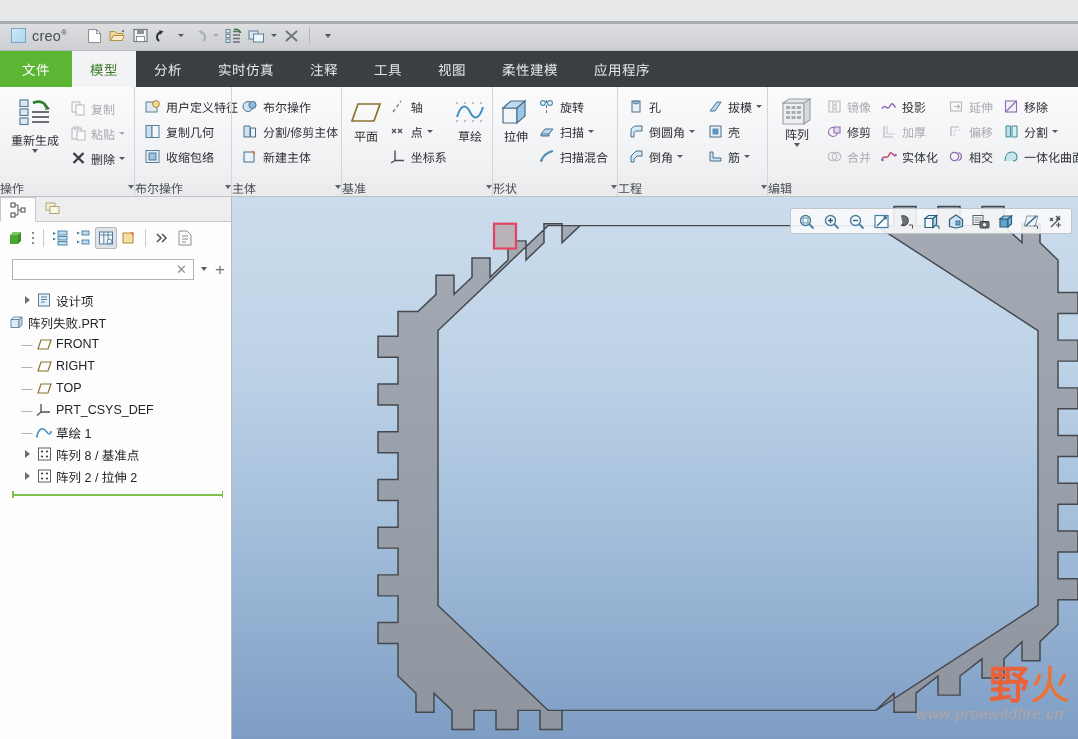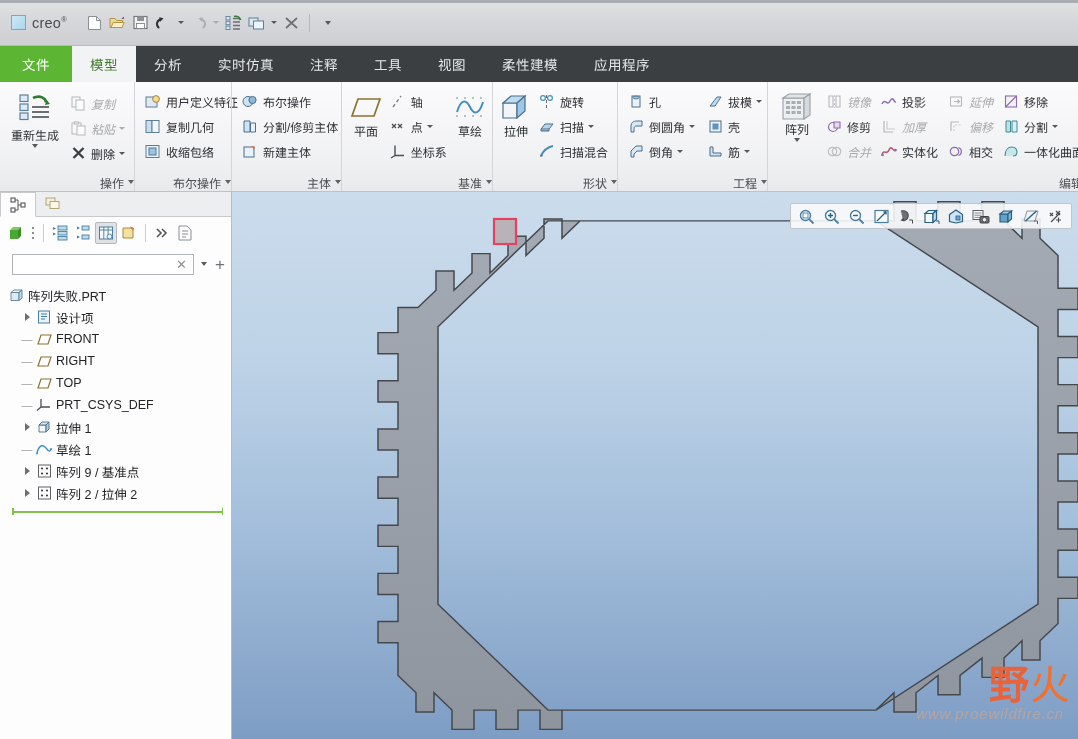--- a/index.html
+++ b/index.html
@@ -8,25 +8,26 @@
     width: 1078px; height: 739px;
     overflow: hidden;
     font-family: "Liberation Sans", "DejaVu Sans", sans-serif;
     background: #e7e8ea;
     -webkit-font-smoothing: antialiased;
   }
   #app { position: relative; width: 1078px; height: 739px; display: flex; flex-direction: column; }
 
   
   .titlebar {
-    height: 46px; min-height: 30px;
+    height: 30px; min-height: 30px;
     background: linear-gradient(to bottom,#dfe1e3 0%,#d4d6d9 55%,#cdcfd2 100%);
     border-bottom: 1px solid #b9bbbe;
     display: flex; align-items: center;
     position: relative;
+    margin-top: 21px;
   }
   .tb-topline { position:absolute; left:0; right:0; top:0; height:3px; background:#a8abaf; }
   .creo-logo { display:flex; align-items:center; gap:6px; padding-left:11px; }
   .creo-cube {
     width:15px; height:15px;
     background: linear-gradient(135deg,#cfe9f5 0%,#a9d6ec 100%);
     border:1px solid #7aa8c0;
   }
   .creo-word { font-size:14.5px; color:#4a4d52; letter-spacing:0.2px; }
   .creo-word sup { font-size:8px; vertical-align: super; }
@@ -63,42 +64,42 @@
   .ribbon {
     height:110px; min-height:110px;
     background: linear-gradient(to bottom,#fbfbfc 0%,#f0f1f3 72%,#e9eaec 100%);
     border-bottom:1px solid #bfc1c4;
     display:flex; align-items:stretch; position:relative;
   }
   .rgroup { display:flex; flex-direction:column; position:relative; padding:3px 0 0 0; }
   .rgroup + .rgroup { border-left:1px solid #d3d5d8; }
   .rg-body { flex:1; display:flex; align-items:flex-start; padding:2px 5px 0 6px; gap:2px; }
   .rg-title {
-    height:18px; display:flex; align-items:center; justify-content:flex-end;
+    height:18px; display:flex; align-items:center; justify-content:space-between;
     font-size:12px; color:#4a4d52; gap:4px;
   }
   .rg-title .caret { border-top-color:#5f6266; }
 
   .bigbtn {
     display:flex; flex-direction:column; align-items:center; justify-content:flex-start;
     width:58px; padding-top:2px; cursor:default; border-radius:2px;
   }
   .bigbtn .bi { height:40px; display:flex; align-items:center; justify-content:center; }
   .bigbtn .bl { font-size:12px; color:#303336; margin-top:1px; text-align:center; line-height:13px;}
   .bigbtn .bcaret { margin-top:1px; }
 
   .col { display:flex; flex-direction:column; gap:1px; }
   .smbtn {
     display:flex; align-items:center; gap:4px; height:24px;
     padding:0 4px 0 3px; border-radius:2px; cursor:default; white-space:nowrap;
   }
   .smbtn .si { width:18px; height:18px; display:flex; align-items:center; justify-content:center; flex:0 0 18px;}
   .smbtn .sl { font-size:12px; color:#2e3135; }
   .smbtn.disabled .sl { color:#a8abae; }
-  .smbtn.disabled { pointer-events:none;font-style:italic; }
+  .smbtn.disabled { pointer-events:none; }
 
   
   .main { flex:1; display:flex; min-height:0; }
 
   
   .navpane {
     width:232px; min-width:232px; background:#fdfdfd;
     border-right:1px solid #b9bbbe;
     display:flex; flex-direction:column;
   }
@@ -818,42 +819,42 @@
           <input type="text" value="" placeholder="" style="">
           <span class="xmark">✕</span>
         </div>
         <span class="caret" style="margin:0 3px"></span>
         <span class="plusmark">+</span>
       </div>
 
       <div class="tree">
 
         <div class="tnode">
+          <span class="t-indent"></span>
+          <span class="t-exp">
+              <span class="tri"></span>
+            </span>
+          <span class="t-ico">
+            <svg width="14" height="14" viewBox="0 0 14 14">
+              <rect x="1.5" y="1" width="11" height="12" fill="#eaf2f9" stroke="#4a7e9e" stroke-width="1"></rect>
+              <path d="M4 4h6M4 6.5h6M4 9h4" stroke="#4a7e9e" stroke-width="1"></path>
+            </svg>
+          </span>
+          <span class="t-lbl">设计项</span>
+        </div>
+
+        <div class="tnode">
           <span class="t-ico">
             <svg width="15" height="14" viewBox="0 0 15 14">
               <path d="M2 4.5h8v8H2z" fill="#dceaf5" stroke="#5d7f96" stroke-width="0.9"></path>
               <path d="M2 4.5l3-2.5h8l-3 2.5z" fill="#eef5fa" stroke="#5d7f96" stroke-width="0.9"></path>
               <path d="M10 4.5l3-2.5v8l-3 2.5z" fill="#bcd8ec" stroke="#5d7f96" stroke-width="0.9"></path>
             </svg>
           </span>
           <span class="t-lbl">阵列失败.PRT</span>
-        </div>
-
-        <div class="tnode">
-          <span class="t-indent"></span>
-          <span class="t-exp">
-              <span class="tri"></span>
-            </span>
-          <span class="t-ico">
-            <svg width="14" height="14" viewBox="0 0 14 14">
-              <rect x="1.5" y="1" width="11" height="12" fill="#eaf2f9" stroke="#4a7e9e" stroke-width="1"></rect>
-              <path d="M4 4h6M4 6.5h6M4 9h4" stroke="#4a7e9e" stroke-width="1"></path>
-            </svg>
-          </span>
-          <span class="t-lbl">设计项</span>
         </div>
 
         <div class="tnode">
           <span class="t-indent"></span>
           <span class="t-dash">—</span>
           <span class="t-ico">
             <svg width="17" height="13" viewBox="0 0 17 13">
                 <path d="M5 2h10l-3 9H2z" fill="none" stroke="#8a7230" stroke-width="1.2"></path>
               </svg>
           </span>
@@ -887,34 +888,20 @@
           <span class="t-dash">—</span>
           <span class="t-ico">
             <svg width="16" height="14" viewBox="0 0 16 14">
               <path d="M5 1v8h9" fill="none" stroke="#4b4f54" stroke-width="1.3"></path>
               <path d="M5 9L1 12.5" stroke="#4b4f54" stroke-width="1.3"></path>
             </svg>
           </span>
           <span class="t-lbl">PRT_CSYS_DEF</span>
         </div>
 
-        <div class="tnode">
-          <span class="t-indent"></span>
-          <span class="t-exp">
-              <span class="tri"></span>
-            </span>
-          <span class="t-ico">
-            <svg width="15" height="14" viewBox="0 0 15 14">
-              <path d="M2 5h7v7H2z" fill="#f2f7fb" stroke="#4a6f8a" stroke-width="0.9"></path>
-              <path d="M2 5l3-3h7l-3 3z" fill="#cfe5f4" stroke="#4a6f8a" stroke-width="0.9"></path>
-              <path d="M9 5l3-3v7l-3 3z" fill="#a6cbe7" stroke="#4a6f8a" stroke-width="0.9"></path>
-            </svg>
-          </span>
-          <span class="t-lbl">拉伸 1</span>
-        </div>
 
         <div class="tnode">
           <span class="t-indent"></span>
           <span class="t-dash">—</span>
           <span class="t-ico">
             <svg width="16" height="13" viewBox="0 0 16 13">
               <path d="M1 10C3 2 7 1 10 5s4 4 5 1" fill="none" stroke="#3f8fc0" stroke-width="1.4"></path>
               <circle cx="1" cy="10.5" r="1" fill="#3f8fc0"></circle>
                 <circle cx="15" cy="6" r="1" fill="#3f8fc0"></circle>
             </svg>
@@ -931,21 +918,21 @@
             <svg width="15" height="14" viewBox="0 0 15 14">
               <rect x="1.5" y="1" width="12" height="12" fill="none" stroke="#5d6166" stroke-width="1"></rect>
               <g fill="#3d4145">
                   <circle cx="5" cy="4.5" r="1.1"></circle>
                   <circle cx="10" cy="4.5" r="1.1"></circle>
                   <circle cx="5" cy="9.5" r="1.1"></circle>
                   <circle cx="10" cy="9.5" r="1.1"></circle>
                 </g>
             </svg>
           </span>
-          <span class="t-lbl">阵列 9 / 基准点</span>
+          <span class="t-lbl">阵列 8 / 基准点</span>
         </div>
 
         <div class="tnode">
           <span class="t-indent"></span>
           <span class="t-exp">
               <span class="tri"></span>
             </span>
           <span class="t-ico">
             <svg width="15" height="14" viewBox="0 0 15 14">
               <rect x="1.5" y="1" width="12" height="12" fill="none" stroke="#5d6166" stroke-width="1"></rect>

